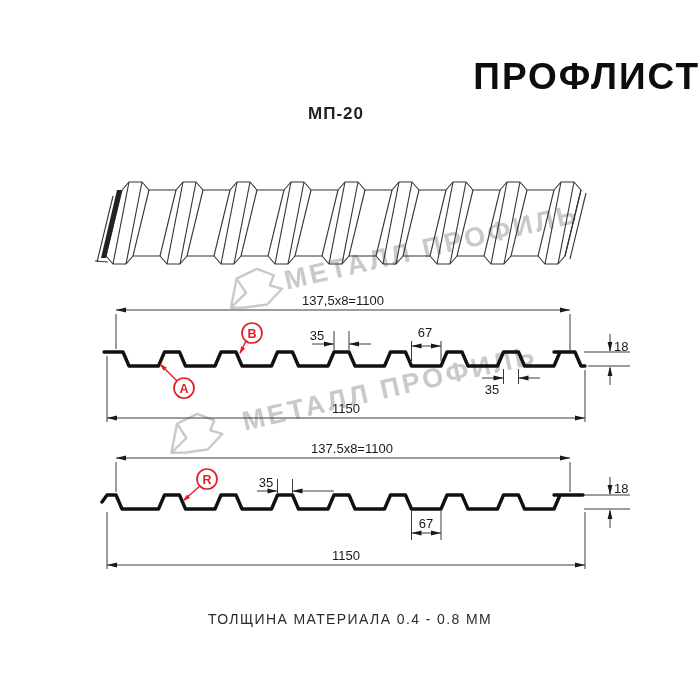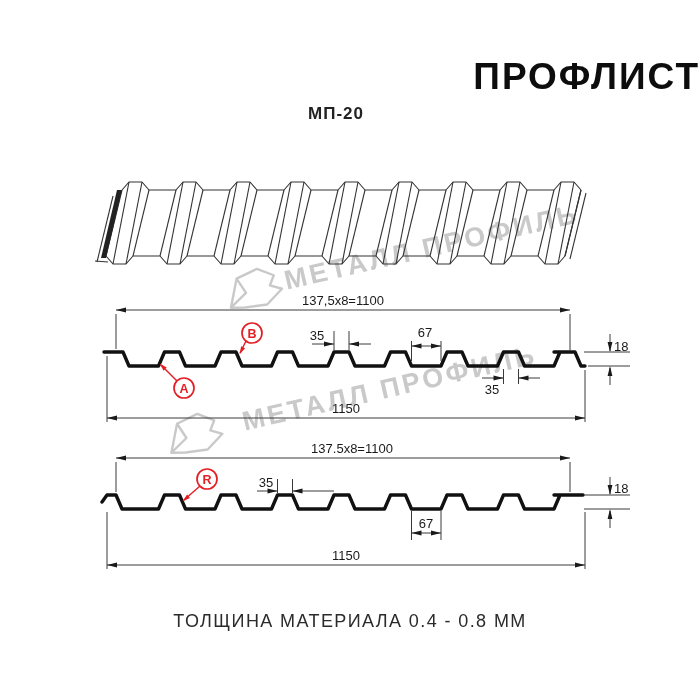--- a/index.html
+++ b/index.html
@@ -3,21 +3,21 @@
 <meta charset="utf-8">
 <style>
   html,body{margin:0;padding:0;background:#ffffff;}
   .page{position:relative;width:700px;height:700px;background:#fff;overflow:hidden;
         font-family:"Liberation Sans",sans-serif;}
   .title{position:absolute;top:56px;left:0;width:700px;text-align:right;
          font-size:37px;font-weight:700;letter-spacing:2px;color:#0d0d0d;}
   .subtitle{position:absolute;top:104px;left:0;width:672px;text-align:center;
          font-size:17px;font-weight:700;letter-spacing:1px;color:#222;}
   .footer{position:absolute;top:611px;left:0;width:700px;text-align:center;
-         font-size:18px;font-weight:400;letter-spacing:1.4px;color:#2b2b2b;}
+         font-size:14px;font-weight:400;letter-spacing:1.4px;color:#2b2b2b;}
   svg{position:absolute;top:0;left:0;}
   .dimtxt{font-family:"Liberation Sans",sans-serif;font-size:13px;fill:#1a1a1a;}
   .redtxt{font-family:"Liberation Sans",sans-serif;font-size:12.5px;font-weight:700;
           fill:var(--red,#e31e24);}
   .wmtxt{font-family:"Liberation Sans",sans-serif;font-size:27px;font-weight:700;
          letter-spacing:3px;fill:var(--wm,#c9c9c9);}
   .thin{stroke:#3a3a3a;stroke-width:1;fill:none;}
   .profile{stroke:#111;stroke-width:3.4;fill:none;stroke-linejoin:round;stroke-linecap:round;}
   .sheetline{stroke:#333;stroke-width:1.1;fill:none;stroke-linejoin:round;}
   .redline{stroke:var(--red,#e31e24);stroke-width:1.4;fill:none;}

